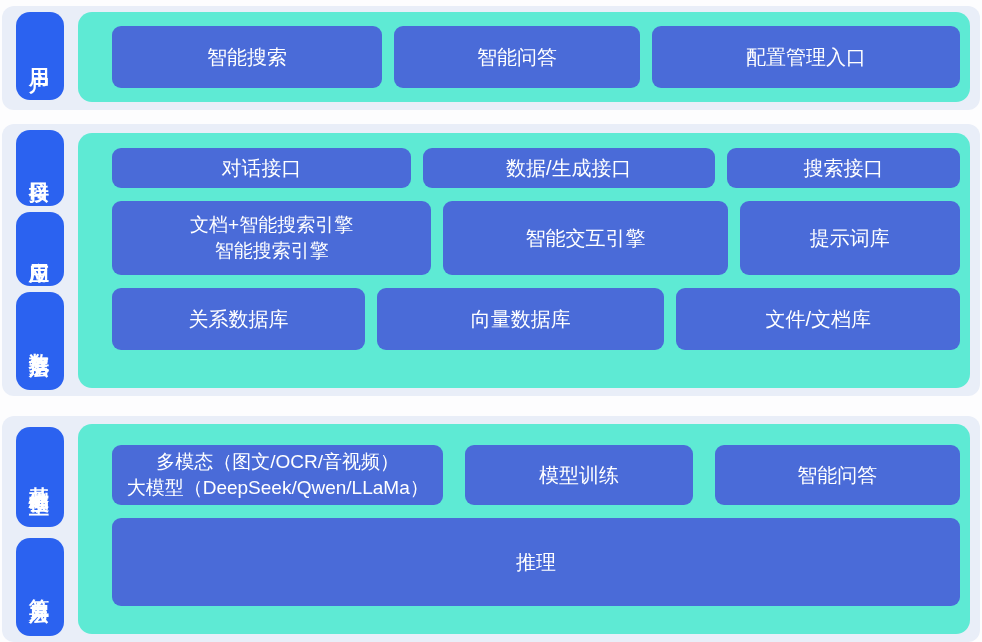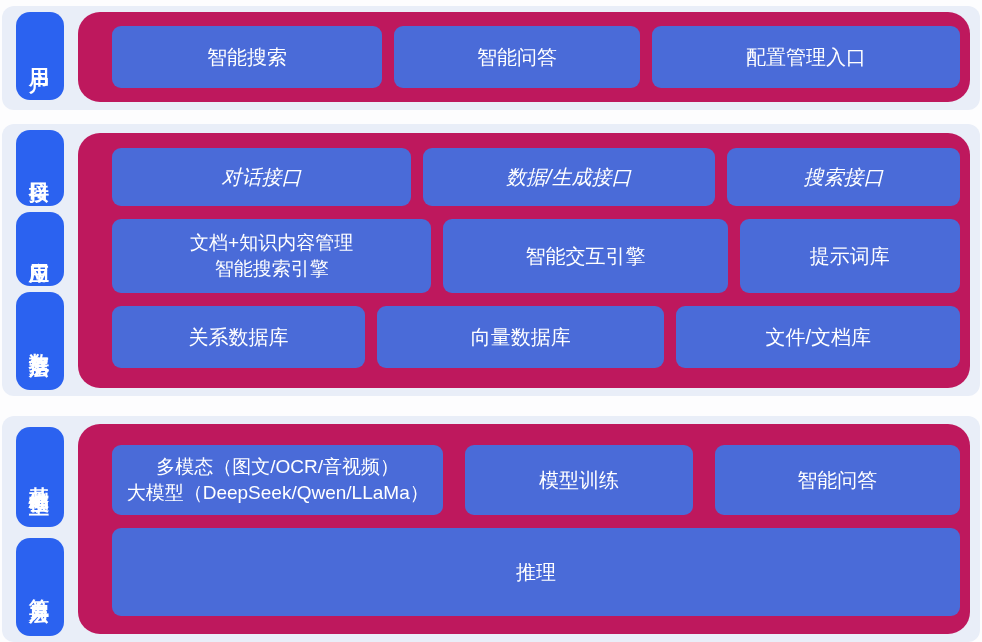--- a/index.html
+++ b/index.html
@@ -35,34 +35,34 @@
   .pill.p-user{top:6px;height:88px;}
   .pill.p-interface{top:6px;height:76px;}
   .pill.p-app{top:88px;height:74px;}
   .pill.p-data{top:168px;height:98px;}
   .pill.p-model{top:11px;height:100px;}
   .pill.p-compute{top:122px;height:98px;}
 
   
   .inner{
     position:absolute;left:76px;right:10px;
-    background:#be185d;
-    border-radius:22px;
+    background:#5eead4;
+    border-radius:14px;
     display:flex;flex-direction:column;
   }
   .inner.i1{top:6px;bottom:8px;padding:14px 10px 14px 34px;justify-content:center;}
   .inner.i2{top:9px;bottom:8px;padding:15px 10px 16px 34px;gap:13px;}
   .inner.i3{top:8px;bottom:8px;padding:21px 10px 16px 34px;gap:13px;}
 
   .row{display:flex;gap:12px;width:100%;}
   .row.gapwide{gap:22px;}
   .row.h62{height:62px;}
-  .row.h58{height:58px;font-style:italic;}
+  .row.h58{height:40px;}
   .row.h74{height:74px;}
-  .row.h70{height:70px;}
+  .row.h70{height:60px;}
   .row.h88{height:88px;}
 
   
   .btn{
     background:#4a6bd8;
     border-radius:9px;
     color:#ffffff;
     display:flex;align-items:center;justify-content:center;
     text-align:center;
     font-size:20px;line-height:1.35;
@@ -92,21 +92,21 @@
     <div class="pill p-app">应用</div>
     <div class="pill p-data">数据层</div>
 
     <div class="inner i2">
       <div class="row h58">
         <div class="btn" style="flex:173 1 0">对话接口</div>
         <div class="btn" style="flex:169 1 0">数据/生成接口</div>
         <div class="btn" style="flex:135 1 0">搜索接口</div>
       </div>
       <div class="row h74">
-        <div class="btn small" style="flex:255 1 0">文档+知识内容管理
+        <div class="btn small" style="flex:255 1 0">文档+智能搜索引擎
 智能搜索引擎</div>
         <div class="btn" style="flex:227 1 0">智能交互引擎</div>
         <div class="btn" style="flex:176 1 0">提示词库</div>
       </div>
       <div class="row h62">
         <div class="btn" style="flex:255 1 0">关系数据库</div>
         <div class="btn" style="flex:290 1 0">向量数据库</div>
         <div class="btn" style="flex:286 1 0">文件/文档库</div>
       </div>
     </div>

